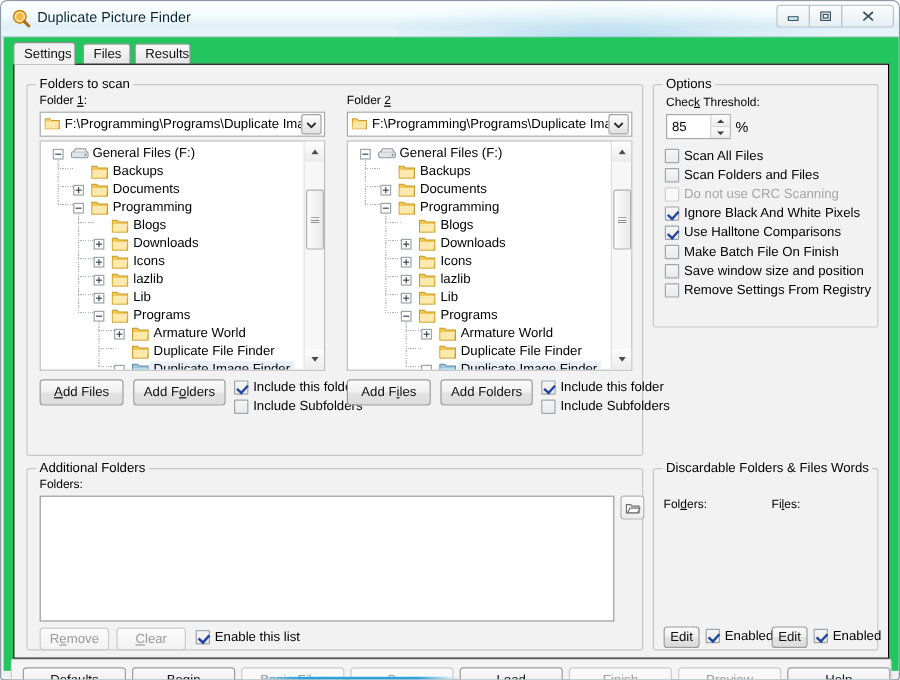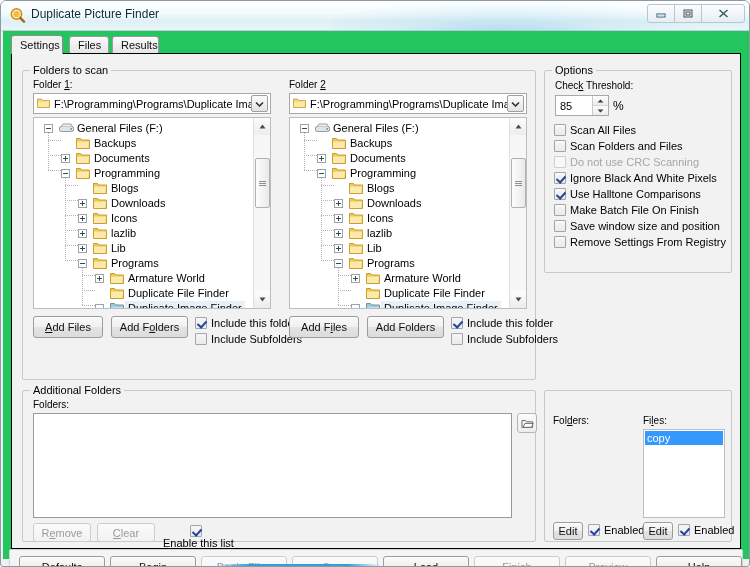--- a/index.html
+++ b/index.html
@@ -766,39 +766,37 @@
             <path d="M2 9.3 L4 5.4 L12.4 5.4 L10.4 9.3 Z" fill="#fff" stroke="#6f6f6f" stroke-width="1"></path>
           </svg>
         </div>
 
         <div class="btn disabled" style="left:10px; top:132px; width:58px; height:19px;">
           <span>R<u>e</u>move</span>
         </div>
         <div class="btn disabled" style="left:74px; top:132px; width:58px; height:19px;">
           <span><u>C</u>lear</span>
         </div>
-        <div class="cb checked" style="left:140px; top:134px;flex-direction:column;">
+        <div class="cb checked" style="left:140px; top:134px;">
           <span class="box"></span>
           <span>Enable this list</span>
         </div>
       </div>
 
       <div class="group" style="left:532px; top:336px; width:188px; height:152px;">
+        <div class="glabel">Discardable Folders &amp; Files Words</div>
 
 
         <div class="lbl" style="left:8px; top:24px;">
           Fol<u>d</u>ers:
         </div>
         <div class="lbl" style="left:98px; top:24px;">
           Fi<u>l</u>es:
         </div>
 
-        <div class="listbox" style="left:98px; top:38px; width:82px; height:89px;" id="discard-files">
-            <div class="litem sel">copy</div>
-          </div>
 
         <div class="btn" style="left:8px; top:131px; width:30px; height:18px;">Edit</div>
         <div class="cb checked" style="left:43px; top:133px;">
           <span class="box"></span>
           <span>Enabled</span>
         </div>
 
         <div class="btn" style="left:98px; top:131px; width:30px; height:18px;">Edit</div>
         <div class="cb checked" style="left:133px; top:133px;">
           <span class="box"></span>

